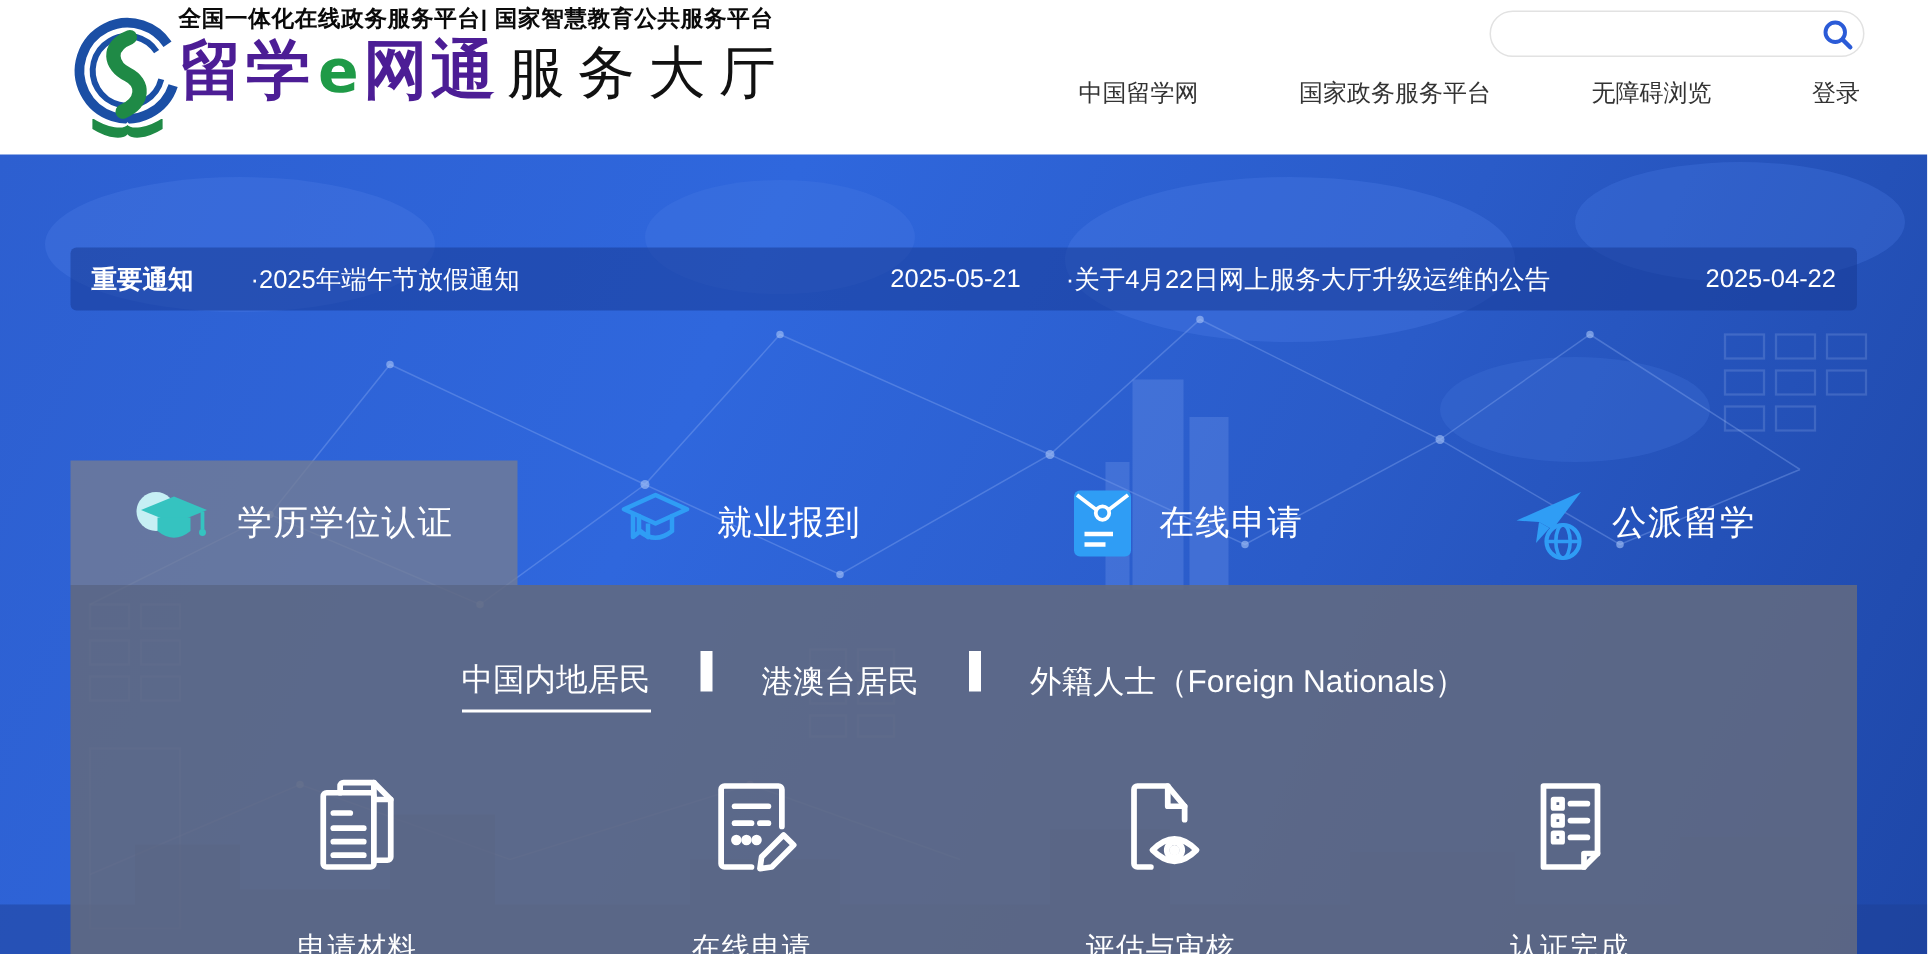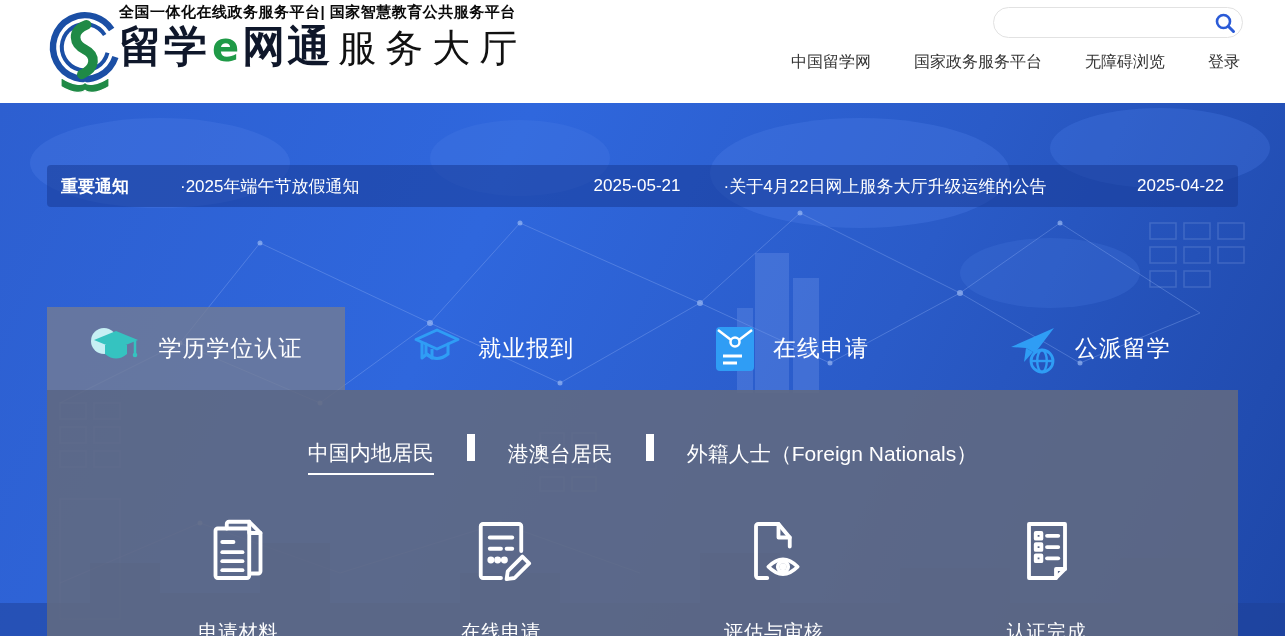--- a/index.html
+++ b/index.html
@@ -5,40 +5,40 @@
   * { margin:0; padding:0; box-sizing:border-box; }
   body { font-family:"Liberation Sans", sans-serif; background:#fff; }
   .page { position:relative; width:1285px; height:636px; overflow:hidden; background:#fff; }
 
   
   .topbar { position:absolute; top:0; left:0; width:100%; height:103px; background:#fff; }
   .logo { position:absolute; left:45px; top:6px; width:80px; height:92px; }
   .brand { position:absolute; left:119px; top:3px; }
   .slogan { font-size:15px; font-weight:700; color:#0a0a0a; letter-spacing:0.5px; }
   .title-row { display:flex; align-items:baseline; margin-top:1px; }
-  .title-calli { font-family:"DejaVu Serif", serif; font-weight:700; font-size:43px; color:#0f172a; letter-spacing:2px; line-height:1.05; }
+  .title-calli { font-family:"DejaVu Serif", serif; font-weight:700; font-size:43px; color:#4c1d95; letter-spacing:2px; line-height:1.05; }
   .title-e { font-family:"DejaVu Sans", sans-serif; font-weight:700; font-size:40px; color:#1f9a47; padding:0 3px; }
   .title-suffix { font-size:38px; font-weight:400; color:#111; letter-spacing:9px; padding-left:6px; }
 
   .search-box { position:absolute; right:42px; top:7px; width:250px; height:31px; border:1px solid #e2e2e2; border-radius:16px; background:#fff; display:flex; align-items:center; }
   .search-input { flex:1; border:none; outline:none; background:transparent; height:100%; padding:0 14px; font-size:14px; }
   .search-btn { width:34px; height:100%; border:none; background:transparent; cursor:pointer; display:flex; align-items:center; justify-content:center; }
 
-  .top-nav { position:absolute; right:45px; top:52px; display:flex; gap:43px; }
+  .top-nav { position:absolute; right:45px; top:52px; display:flex; gap:67px; }
   .top-nav a { font-size:16px; color:#333; text-decoration:none; cursor:pointer; white-space:nowrap; }
 
   
   .banner { position:absolute; top:103px; left:0; width:1285px; height:533px;
             background:linear-gradient(115deg,#2d5fd0 0%,#2f67dd 35%,#2a5bc8 65%,#1e47a8 100%); overflow:hidden; }
   .banner-pattern { position:absolute; inset:0; width:100%; height:100%; }
 
   
   .notice-bar { position:absolute; left:47px; top:62px; width:1191px; height:42px;
                 background:rgba(23,59,150,0.55); border-radius:4px; display:flex; align-items:center;
-                padding:0 14px; color:#fff;gap:13px; }
+                padding:0 14px; color:#fff; }
   .notice-label { width:106px; font-size:17px; font-weight:700; flex-shrink:0; }
   .notice-item { flex:1; display:flex; align-items:center; justify-content:space-between; cursor:pointer; }
   .notice-item + .notice-item { margin-left:30px; }
   .notice-title { font-size:17px; white-space:nowrap; overflow:hidden; }
   .notice-date { font-size:17px; margin-left:12px; white-space:nowrap; }
 
   
   .tabs { position:absolute; left:47px; top:204px; width:1191px; height:83px; display:flex; }
   .tab { flex:1; display:flex; align-items:center; justify-content:center; gap:17px; cursor:pointer;text-align:center; }
   .tab.active { background:rgba(116,124,146,0.78); }

